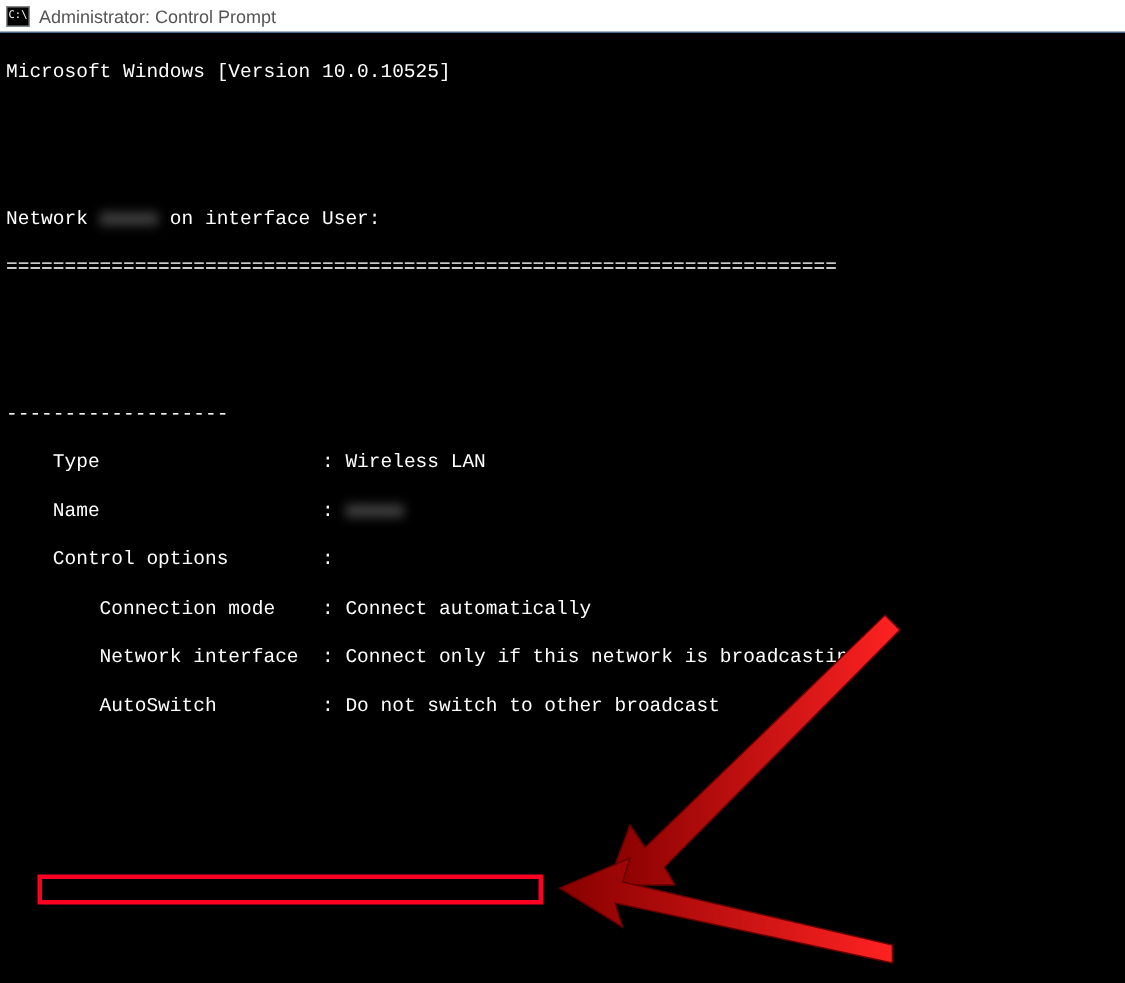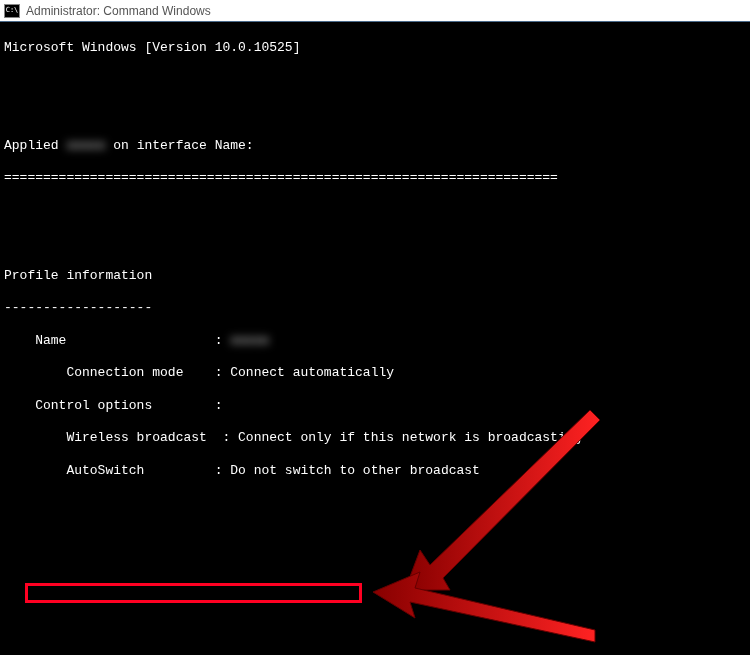--- a/index.html
+++ b/index.html
@@ -64,37 +64,37 @@
   }
   .arrow svg { display: block; }
 </style>
 </head>
 <body>
 
 <div class="titlebar">
   <div class="titlebar-icon">
       <span>C:\</span>
     </div>
-  <span>Administrator: Command Windows</span>
+  <span>Administrator: Control Prompt</span>
 </div>
 
 <div class="console">
 <div class="line">Microsoft Windows [Version 10.0.10525]</div>
 <div class="line">&nbsp;</div>
 <div class="line">&nbsp;</div>
-<div class="line"><span>Applied </span><span class="blur">xxxxx</span><span> on interface Name:</span></div>
+<div class="line"><span>Network </span><span class="blur">xxxxx</span><span> on interface User:</span></div>
 <div class="line">=======================================================================</div>
 <div class="line">&nbsp;</div>
 <div class="line">&nbsp;</div>
-<div class="line">Profile information</div>
 <div class="line dashes">-------------------</div>
+<div class="line"><span>    Type                   </span>: <span>Wireless LAN</span></div>
 <div class="line"><span>    Name                   </span>: <span class="blur">xxxxx</span></div>
+<div class="line"><span>    Control options        </span>:<span></span></div>
 <div class="line"><span>        Connection mode    </span>: <span>Connect automatically</span></div>
-<div class="line"><span>    Control options        </span>:<span></span></div>
-<div class="line"><span>        Wireless broadcast  </span>: <span>Connect only if this network is broadcasting</span></div>
+<div class="line"><span>        Network interface  </span>: <span>Connect only if this network is broadcasting</span></div>
 <div class="line"><span>        AutoSwitch         </span>: <span>Do not switch to other broadcast</span></div>
 
 
 
 
 
 
 
 
 

